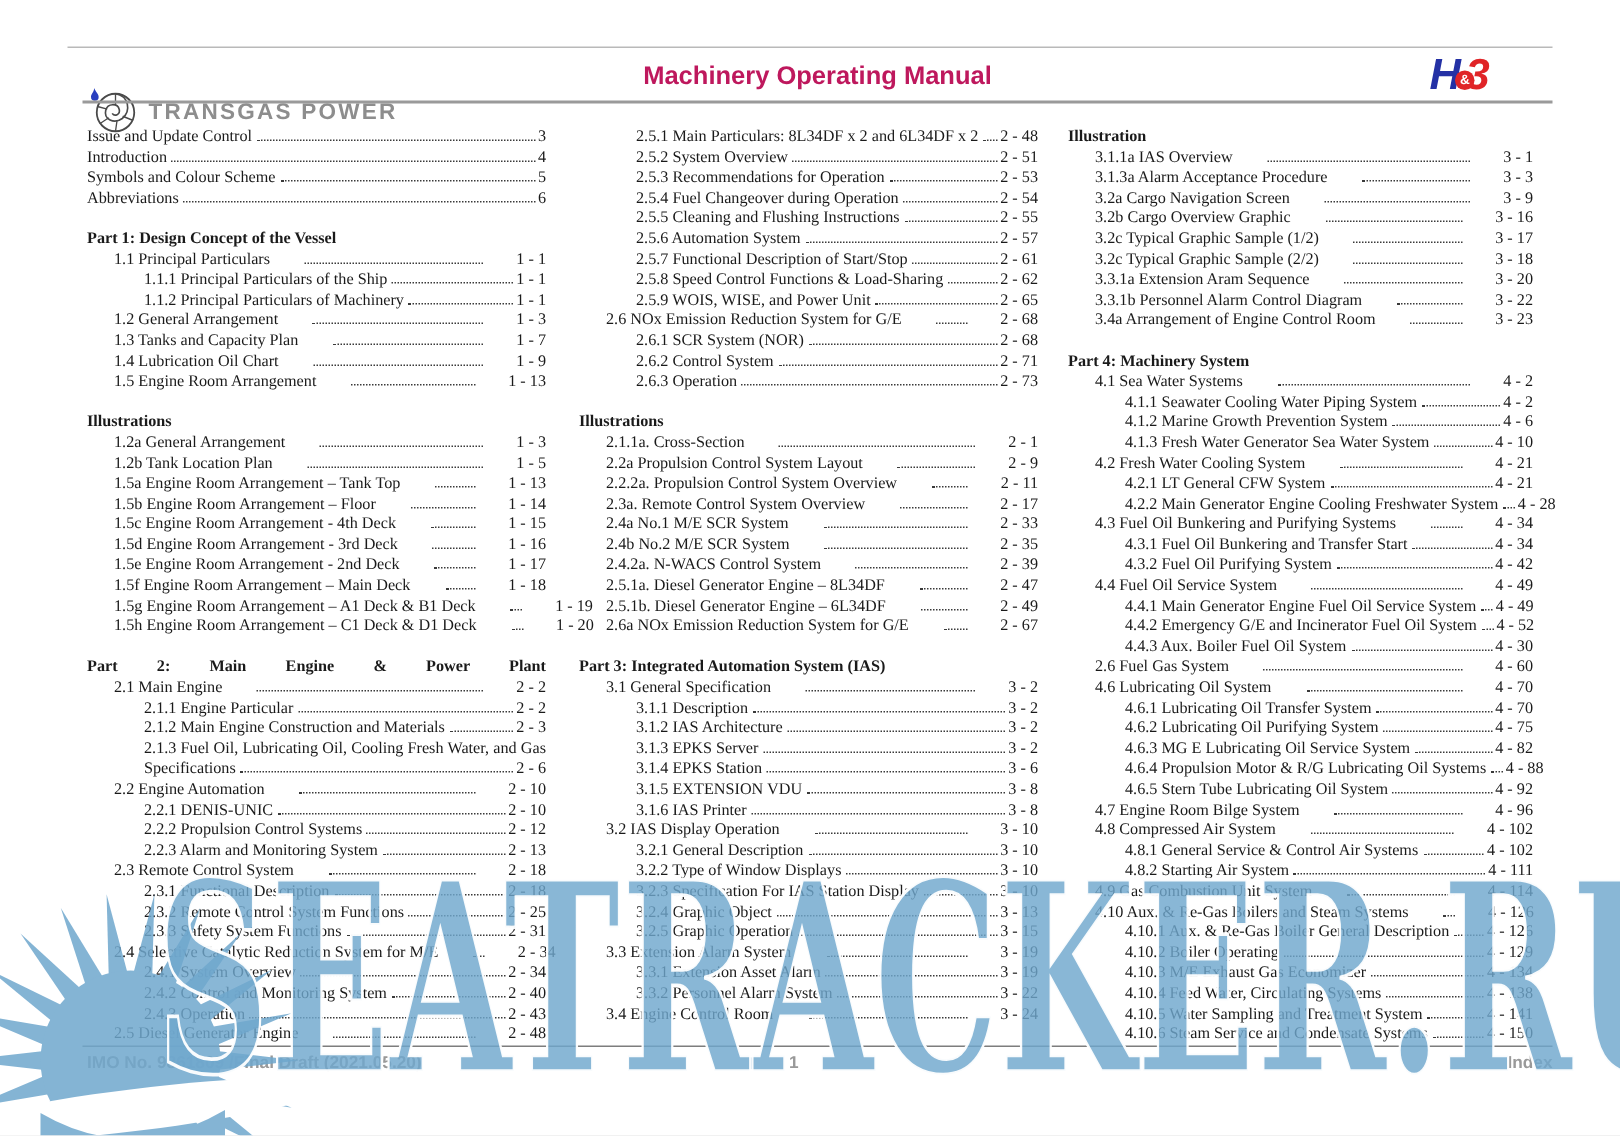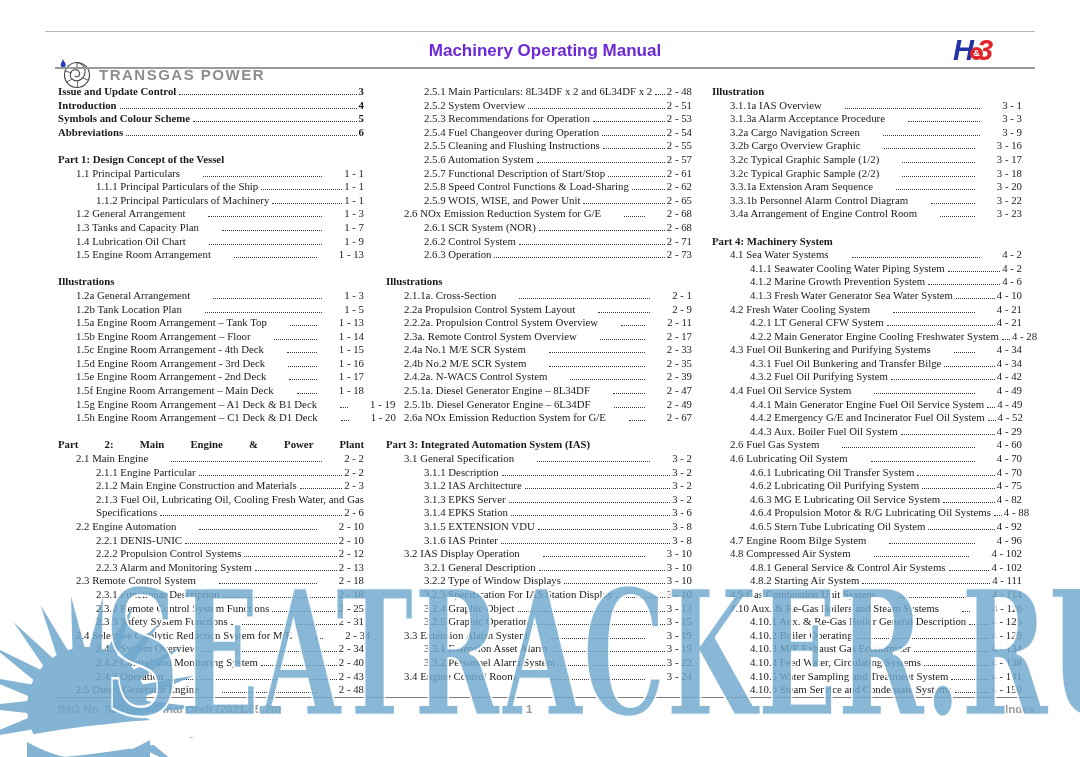--- a/index.html
+++ b/index.html
@@ -6,36 +6,36 @@
   .page{position:relative;width:1080px;height:757px;background:#fff;overflow:hidden;
         font-family:"Liberation Serif",serif;color:#1a1a1a;}
   .page-top-border{position:absolute;left:45px;right:45px;top:31px;border-top:1px solid #b9b9b9;}
 
   
   .header{position:absolute;left:55px;right:45px;top:38px;height:30px;}
   .brand{position:absolute;left:2px;top:0;display:flex;align-items:center;gap:6px;margin-top:20px;}
   .brand-name{font-family:"Liberation Sans",sans-serif;font-weight:bold;font-size:15px;
               letter-spacing:1.5px;color:#8d8d8d;}
   .doc-title{position:absolute;left:0;right:0;top:3px;text-align:center;
-             font-family:"Liberation Sans",sans-serif;font-weight:bold;font-size:17px;color:#6d28d9;}
+             font-family:"Liberation Sans",sans-serif;font-weight:bold;font-size:17px;color:#be185d;}
   .hb-logo{position:absolute;right:22px;top:-4px;width:60px;height:30px;
            font-family:"Liberation Sans",sans-serif;font-weight:bold;}
   .hb-h{position:absolute;left:0;top:0;font-size:29px;color:#2431a5;font-style:italic;}
   .hb-3{position:absolute;left:24px;top:0;font-size:29px;color:#e02427;font-style:italic;}
   .hb-amp{position:absolute;left:17px;top:13px;width:13px;height:13px;border-radius:50%;
           background:#e02427;color:#fff;font-size:9px;line-height:13px;text-align:center;font-style:normal;}
   .header-rule{position:absolute;left:55px;right:45px;top:67px;border-top:2px solid #9a9a9a;}
 
   
   .toc-col{position:absolute;top:85px;width:306px;}
   .col-0{left:58px;}
   .col-1{left:386px;}
   .col-2{left:712px;width:310px;}
   .toc-row{display:flex;align-items:baseline;font-size:10.8px;line-height:13.6px;}
-  .toc-row.bold{font-weight:bold;}
+  .toc-row.bold{font-weight:normal;}
   .toc-header{font-weight:bold;font-size:10.8px;line-height:13.6px;}
   .toc-text{font-size:10.8px;line-height:13.6px;}
   .just{text-align:justify;text-align-last:justify;}
   .lvl1{padding-left:18px;gap:20px;}
   .lvl2{padding-left:38px;}
   .toc-label{white-space:nowrap;}
   .toc-dots{flex:1;min-width:8px;border-bottom:1.4px dotted #3a3a3a;margin:0 2px 3px 3px;}
   .toc-page{white-space:nowrap;}
   .toc-gap{height:13.6px;}
 
@@ -568,21 +568,21 @@
         <span class="toc-label">4.2.2 Main Generator Engine Cooling Freshwater System</span>
         <span class="toc-dots"></span>
         <span class="toc-page">4 - 28</span>
       </div>
       <div class="toc-row lvl1">
         <span class="toc-label">4.3 Fuel Oil Bunkering and Purifying Systems</span>
         <span class="toc-dots"></span>
         <span class="toc-page">4 - 34</span>
       </div>
       <div class="toc-row lvl2">
-        <span class="toc-label">4.3.1 Fuel Oil Bunkering and Transfer Bilge</span>
+        <span class="toc-label">4.3.1 Fuel Oil Bunkering and Transfer Start</span>
         <span class="toc-dots"></span>
         <span class="toc-page">4 - 34</span>
       </div>
       <div class="toc-row lvl2">
         <span class="toc-label">4.3.2 Fuel Oil Purifying System</span>
         <span class="toc-dots"></span>
         <span class="toc-page">4 - 42</span>
       </div>
       <div class="toc-row lvl1">
         <span class="toc-label">4.4 Fuel Oil Service System</span>
@@ -595,21 +595,21 @@
         <span class="toc-page">4 - 49</span>
       </div>
       <div class="toc-row lvl2">
         <span class="toc-label">4.4.2 Emergency G/E and Incinerator Fuel Oil System</span>
         <span class="toc-dots"></span>
         <span class="toc-page">4 - 52</span>
       </div>
       <div class="toc-row lvl2">
         <span class="toc-label">4.4.3 Aux. Boiler Fuel Oil System</span>
         <span class="toc-dots"></span>
-        <span class="toc-page">4 - 29</span>
+        <span class="toc-page">4 - 30</span>
       </div>
       <div class="toc-row lvl1">
         <span class="toc-label">2.6 Fuel Gas System</span>
         <span class="toc-dots"></span>
         <span class="toc-page">4 - 60</span>
       </div>
       <div class="toc-row lvl1">
         <span class="toc-label">4.6 Lubricating Oil System</span>
         <span class="toc-dots"></span>
         <span class="toc-page">4 - 70</span>

